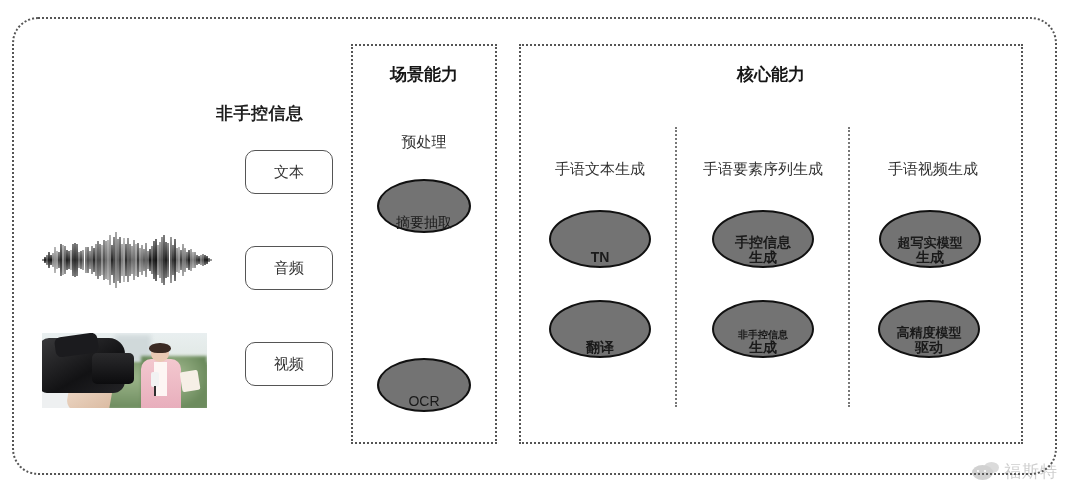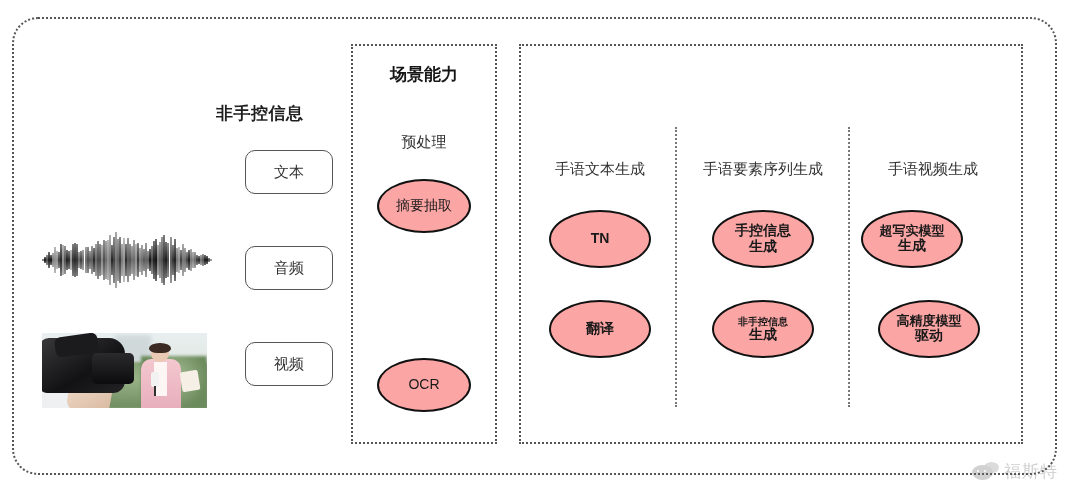--- a/index.html
+++ b/index.html
@@ -131,22 +131,22 @@
   .core-col-label{
     position:absolute;top:114px;
     font-size:15px;color:#2f2f2f;white-space:nowrap;text-align:center;
   }
 
   
   .ellipse{
     position:absolute;
     border:2.2px solid #111;
     border-radius:50%;
-    background:#fca5a5;
-    display:flex;align-items:center;justify-content:center;
+    background:#737373;
+    display:flex;align-items:flex-end;justify-content:center;
     text-align:center;
     font-size:14px;line-height:1.12;
     color:#1a1a1a;
     box-sizing:border-box;
   }
   .ellipse.lg{width:94px;height:54px;}
   .ellipse.xl{width:102px;height:58px;font-weight:bold;}
   .ellipse span{display:block;padding:0 4px;}
 
   
@@ -294,20 +294,21 @@
 
     <div class="ellipse lg" style="left:24px;top:133px;">
       <span>摘要抽取</span>
     </div>
     <div class="ellipse lg" style="left:24px;top:312px;">
       <span>OCR</span>
     </div>
   </div>
 
   <div class="dotted-box" id="core-box">
+    <div class="core-title">核心能力</div>
 
     <div class="core-divider" style="left:154px;"></div>
     <div class="core-divider" style="left:327px;"></div>
 
     <div class="core-col-label" style="left:14px;width:130px;">手语文本生成</div>
     <div class="ellipse xl" style="left:28px;top:164px;">
       <span>TN</span>
     </div>
     <div class="ellipse xl" style="left:28px;top:254px;">
       <span>翻译</span>
@@ -321,21 +322,21 @@
       </span>
     </div>
     <div class="ellipse xl" style="left:191px;top:254px;">
       <span>
         <em style="font-style:normal;display:block;font-size:10px">非手控信息</em>
         <em style="font-style:normal;display:block">生成</em>
       </span>
     </div>
 
     <div class="core-col-label" style="left:342px;width:140px;">手语视频生成</div>
-    <div class="ellipse xl" style="left:340px;top:164px;">
+    <div class="ellipse xl" style="left:358px;top:164px;">
       <span>
         <em style="font-style:normal;display:block;font-size:13px">超写实模型</em>
         <em style="font-style:normal;display:block">生成</em>
       </span>
     </div>
     <div class="ellipse xl" style="left:357px;top:254px;">
       <span>
         <em style="font-style:normal;display:block;font-size:13px">高精度模型</em>
         <em style="font-style:normal;display:block">驱动</em>
       </span>

